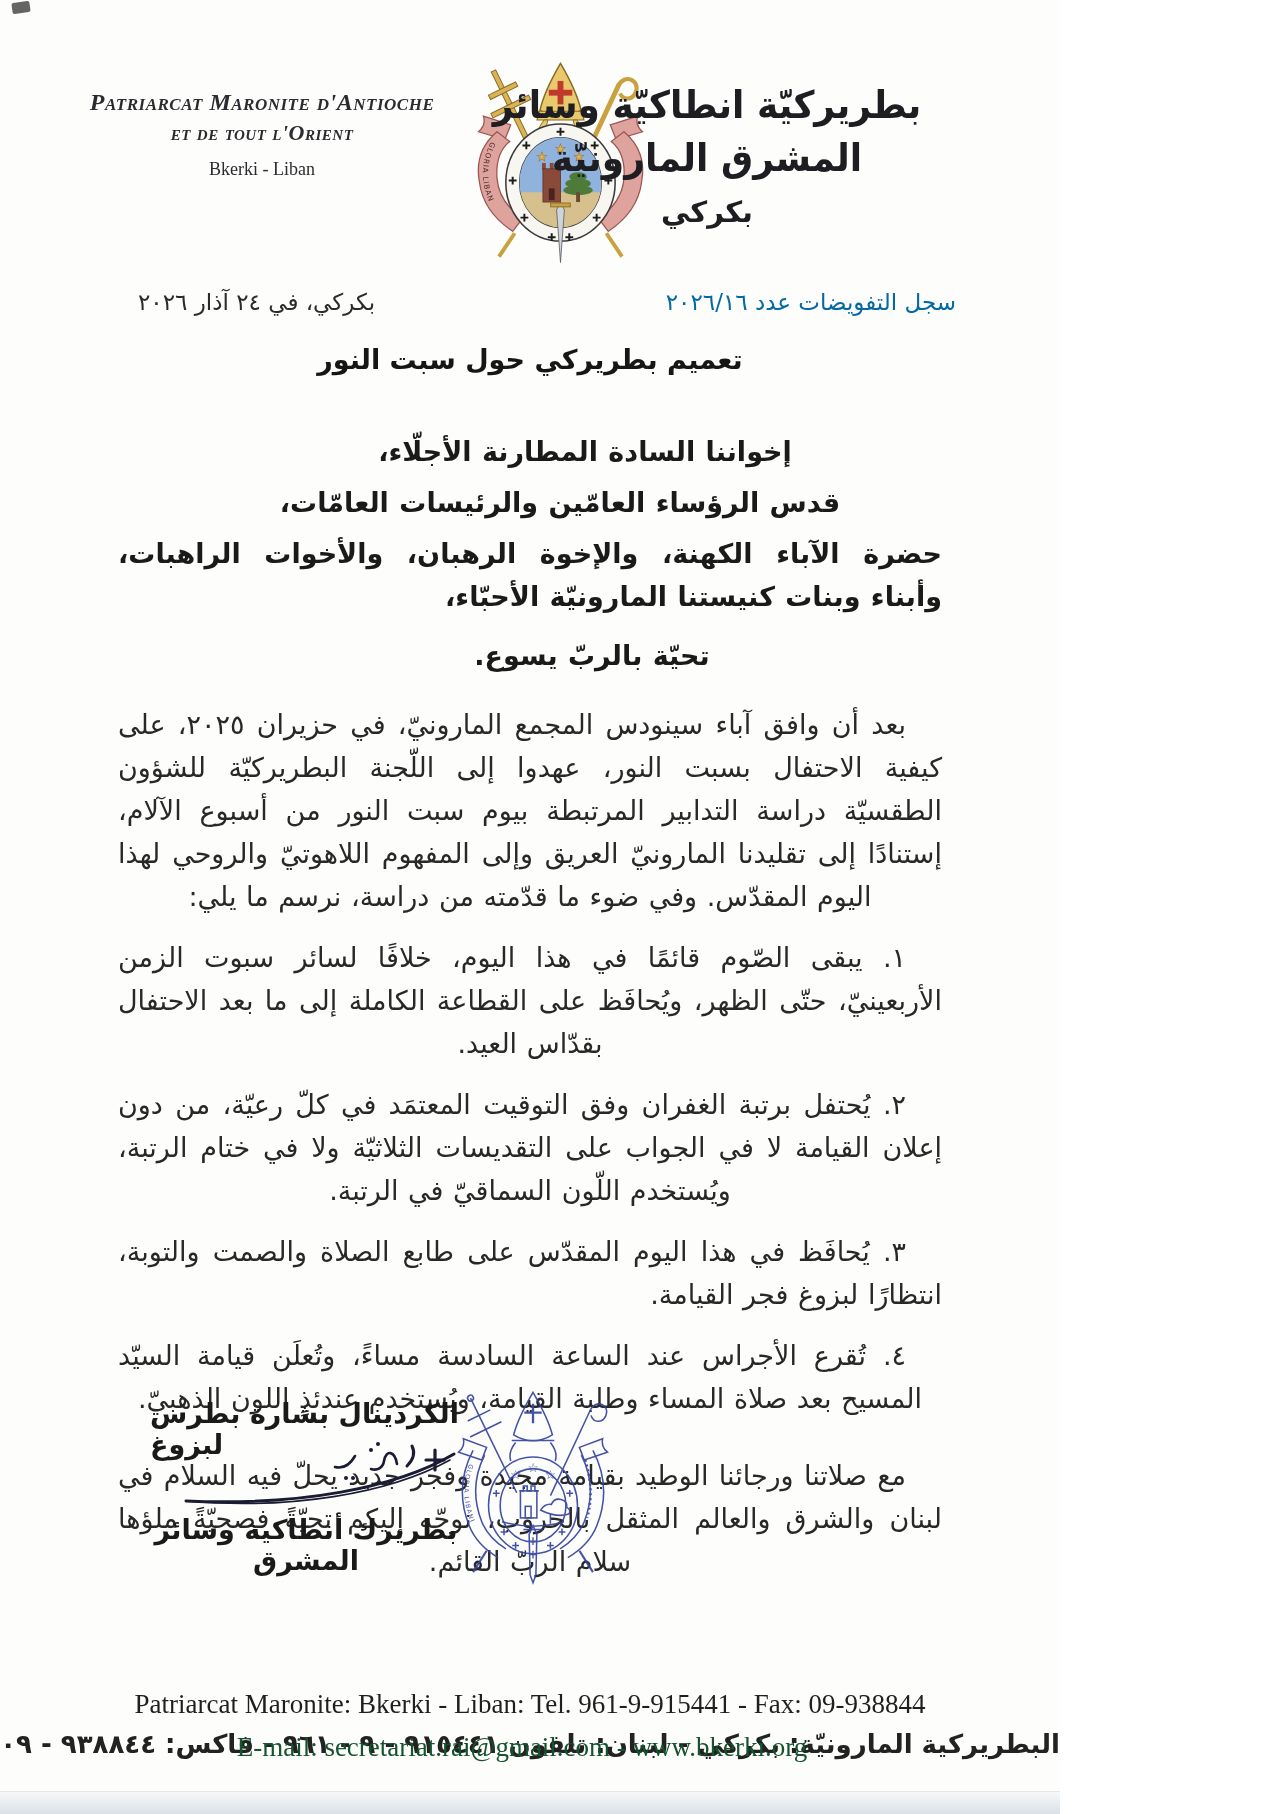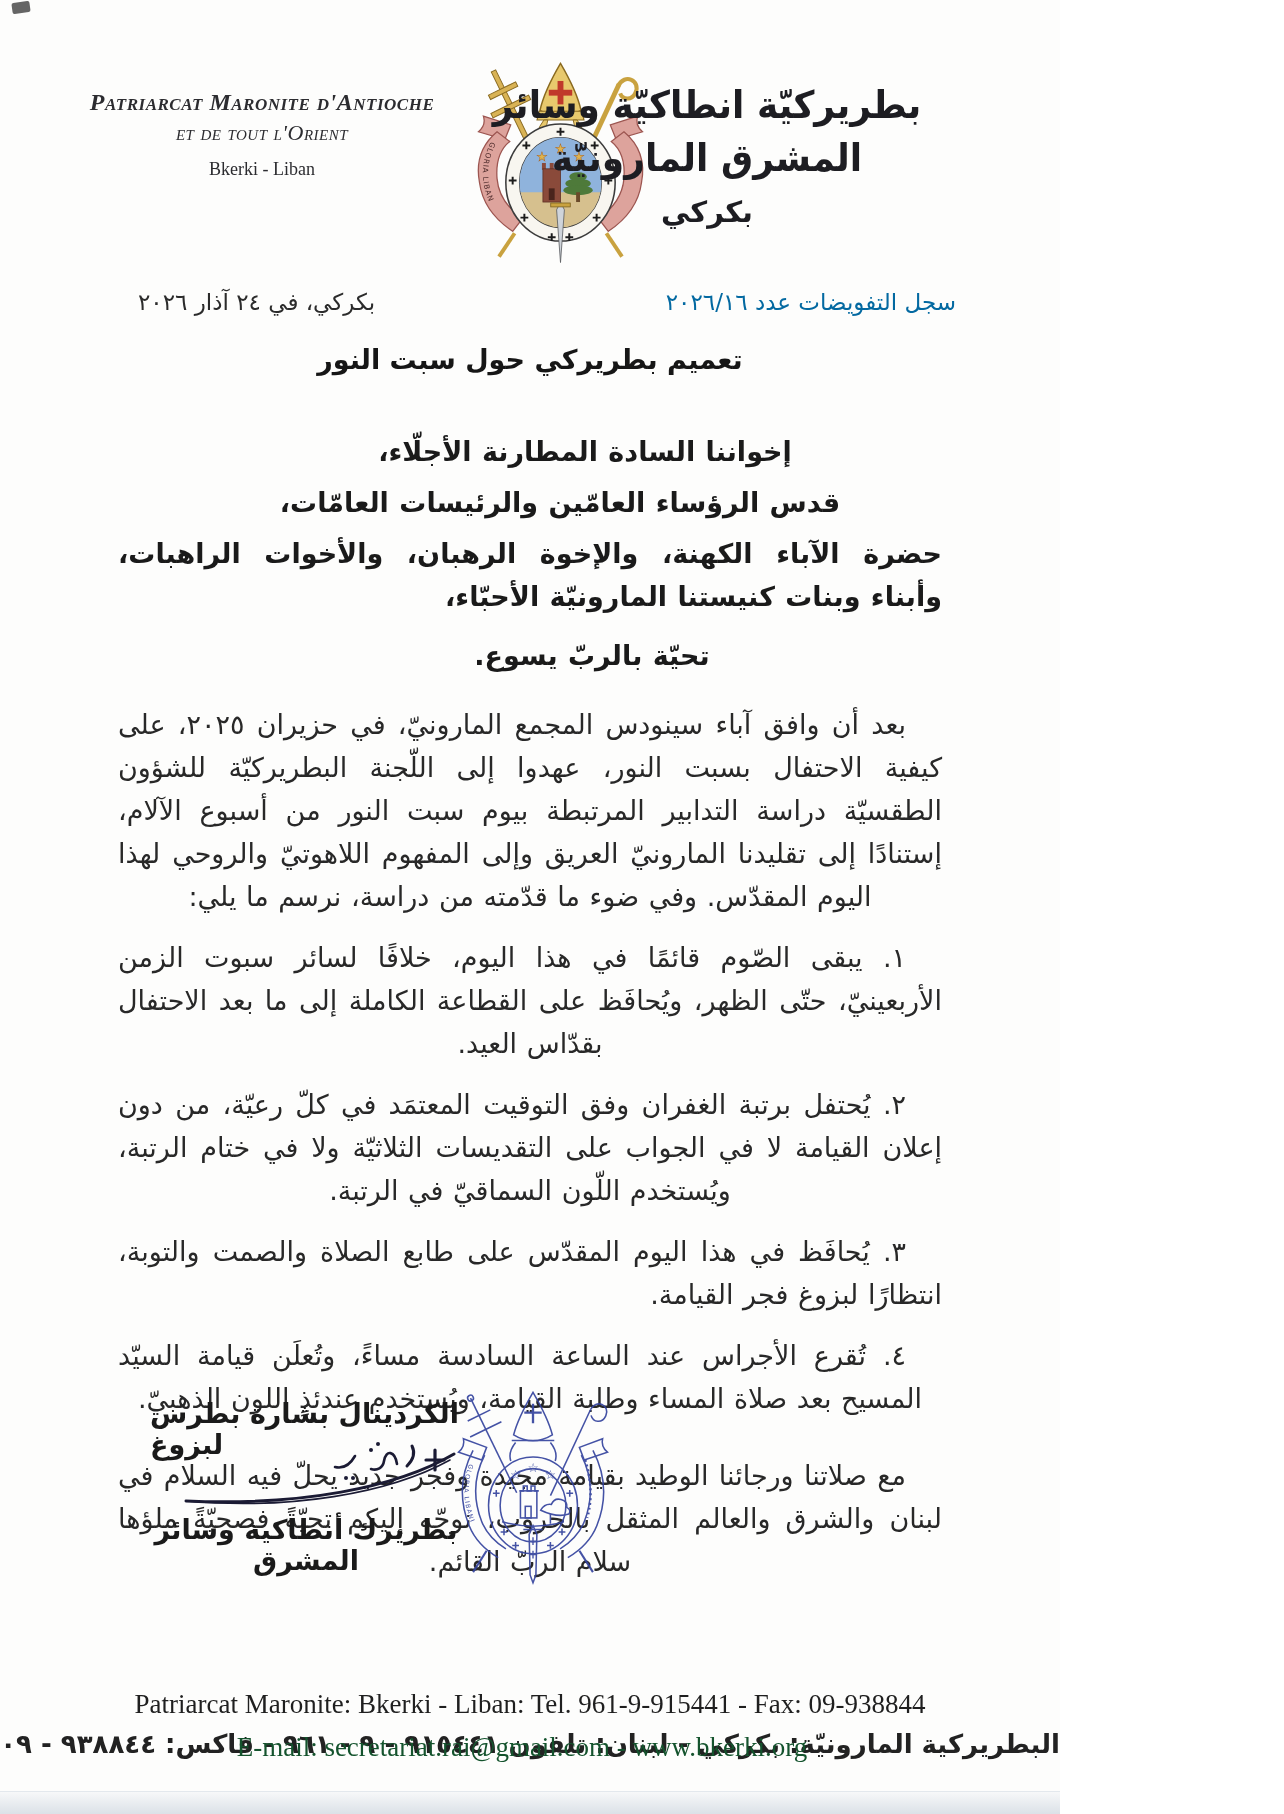--- a/index.html
+++ b/index.html
@@ -21,21 +21,21 @@
     background:linear-gradient(#f7f8f9,#dbe1e7);
     border-top:1px solid #e3e8ed;
   }
   
   .lh-french{
     position:absolute;left:58px;top:86px;width:408px;
     text-align:center;color:#2c2c30;
     font-family:"Liberation Serif",serif;
   }
   .lh-french .l1{font-size:24px;font-weight:bold;font-style:italic;font-variant:small-caps;letter-spacing:.5px;line-height:32px;}
-  .lh-french .l2{font-size:22px;font-weight:normal;font-style:italic;font-variant:small-caps;letter-spacing:.5px;line-height:30px;}
+  .lh-french .l2{font-size:22px;font-weight:bold;font-style:italic;font-variant:small-caps;letter-spacing:.5px;line-height:30px;}
   .lh-french .l3{font-size:18px;line-height:34px;margin-top:4px;}
   .lh-arabic{
     position:absolute;right:68px;top:82px;width:570px;
     direction:rtl;text-align:center;color:#1d1d22;
   }
   .lh-arabic .a1{font-size:36px;font-weight:bold;line-height:50px;transform:scaleY(1.05);}
   .lh-arabic .a2{font-size:29px;font-weight:bold;line-height:40px;margin-top:10px;}
   .emblem{position:absolute;left:458px;top:52px;width:205px;height:220px;}
   
   .ref-register{position:absolute;right:104px;top:289px;direction:rtl;font-size:23px;color:#0369a1;}

